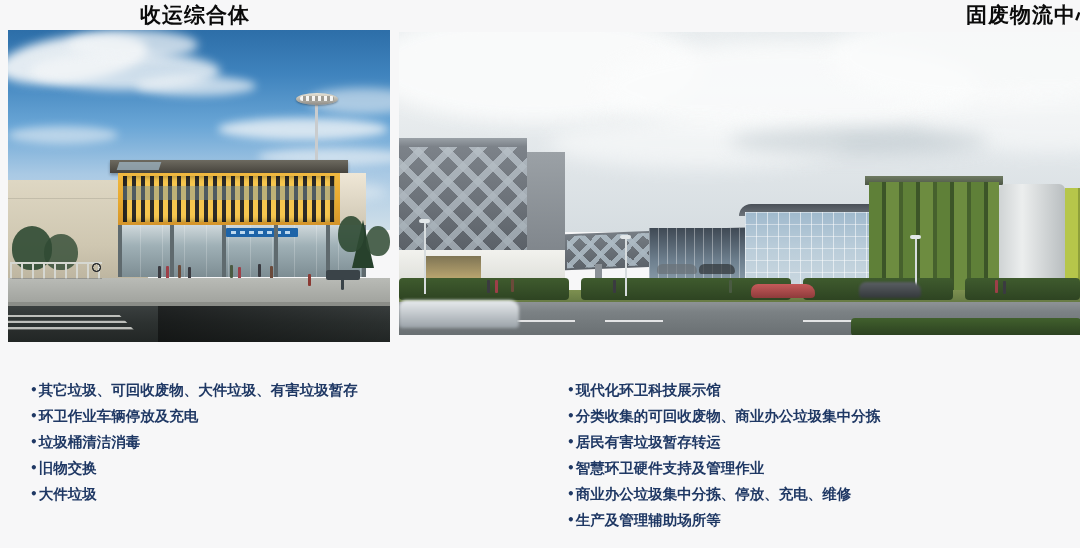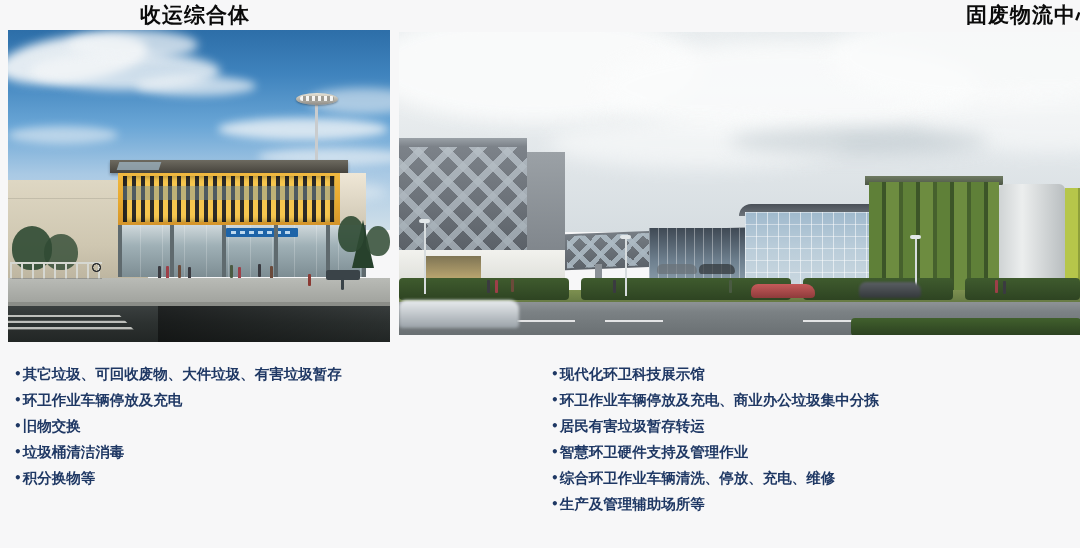--- a/index.html
+++ b/index.html
@@ -189,21 +189,21 @@
   .bullets{
     position:absolute;
     color:#1f3864;
     font-family:"DejaVu Sans","Liberation Sans",sans-serif;
     font-weight:bold;font-size:14.5px;line-height:26px;
     white-space:nowrap;
   }
   #bullets-left{left:14px;top:361px;}
   #bullets-right{left:551px;top:361px;}
   .bullets li{list-style:none;}
-  .bullets ul{margin:0;padding:0;}
+  .bullets ul{margin:16px;padding:0;}
   .bullets li:before{content:"\2022";margin-right:1px;font-size:12px;vertical-align:1px;}
 </style>
 </head>
 <body>
 
 <div class="slide">
 
   <div class="title" id="title-left">收运综合体</div>
   <div class="title" id="title-right">固废物流中心</div>
 
@@ -361,30 +361,30 @@
       <div class="flower" style="left:612px;top:291px;background:#bb3344"></div>
       <div class="flower" style="left:640px;top:296px;background:#d14c5e"></div>
       <div class="rhedge" style="left:452px;top:286px;width:230px;height:18px;background:linear-gradient(180deg,#41602d,#2b4020)"></div>
     </div>
   </div>
 
   <div class="bullets" id="bullets-left">
     <ul>
       <li>其它垃圾、可回收废物、大件垃圾、有害垃圾暂存</li>
       <li>环卫作业车辆停放及充电</li>
+      <li>垃圾桶清洁消毒</li>
       <li>旧物交换</li>
-      <li>垃圾桶清洁消毒</li>
-      <li>积分换物等</li>
+      <li>大件垃圾</li>
     </ul>
   </div>
 
   <div class="bullets" id="bullets-right">
     <ul>
       <li>现代化环卫科技展示馆</li>
-      <li>环卫作业车辆停放及充电、商业办公垃圾集中分拣</li>
+      <li>分类收集的可回收废物、商业办公垃圾集中分拣</li>
       <li>居民有害垃圾暂存转运</li>
       <li>智慧环卫硬件支持及管理作业</li>
-      <li>综合环卫作业车辆清洗、停放、充电、维修</li>
+      <li>商业办公垃圾集中分拣、停放、充电、维修</li>
       <li>生产及管理辅助场所等</li>
     </ul>
   </div>
 
 </div>
 
 </body></html>

